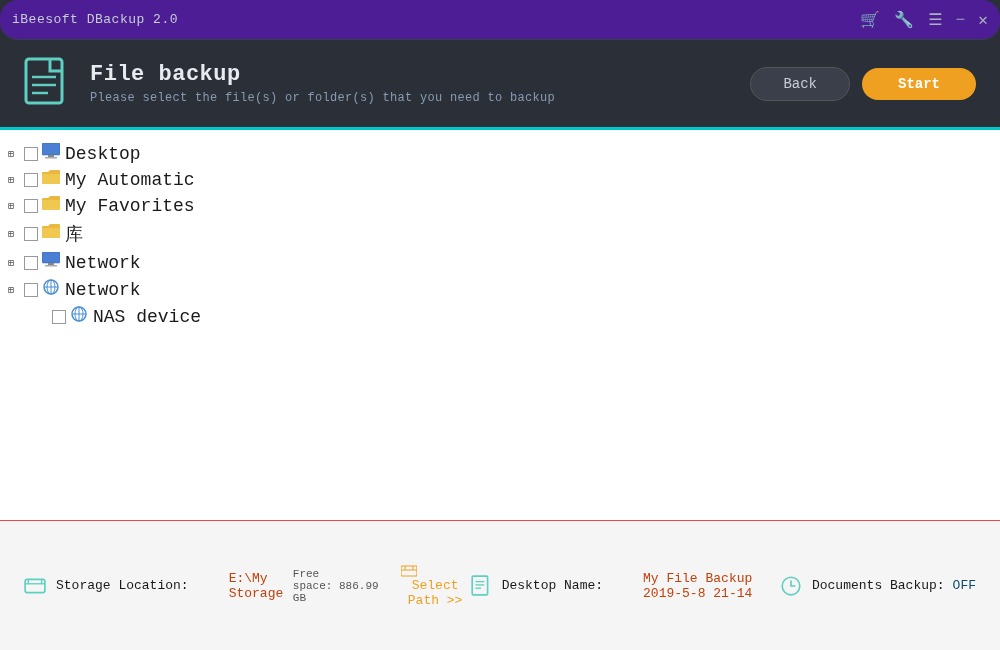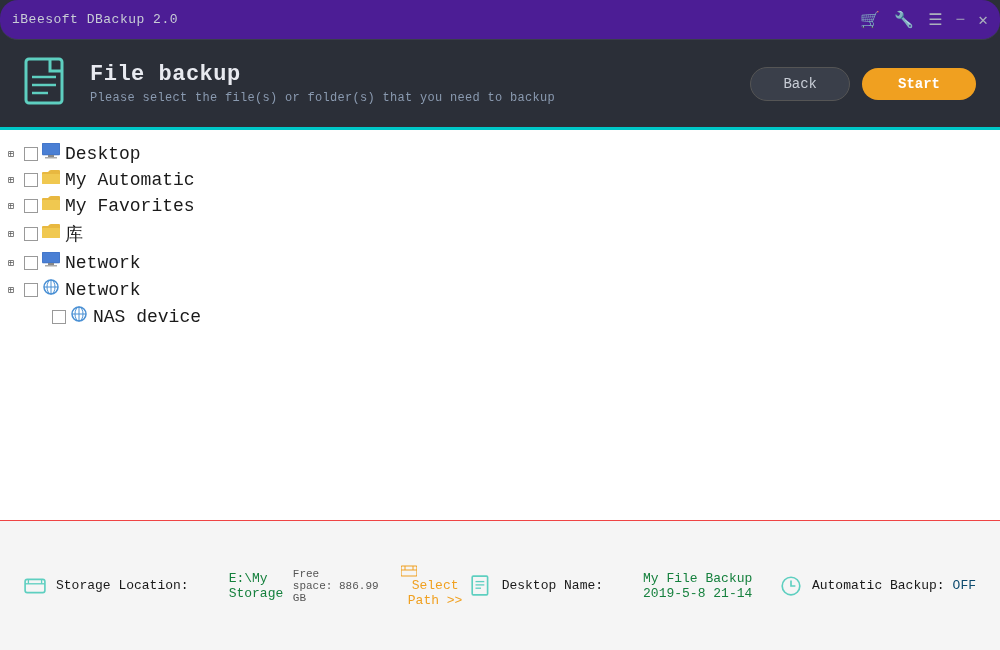--- a/index.html
+++ b/index.html
@@ -160,21 +160,21 @@
       height: 22px;
       margin-right: 10px;
       flex-shrink: 0;
     }
     .footer-label {
       color: #1a1a1a;
       margin-right: 8px;
       white-space: nowrap;
     }
     .footer-value {
-      color: #15803d;
+      color: #c2410c;
       padding-left: 32px;
     }
     .footer-spacer { flex: 1; }
     .footer-free-space {
       color: #555;
       font-size: 11px;
       font-family: 'Courier New', Courier, monospace;
     }
     #select-path-btn {
       background: none;
@@ -358,17 +358,17 @@
     </svg>
     <span class="footer-label">Desktop Name:</span>
     <span class="footer-value">My File Backup  2019-5-8  21-14</span>
   </div>
 
   <div class="footer-row">
     <svg class="footer-row-icon" width="20" height="20" viewBox="0 0 20 20">
       <circle cx="10" cy="10" r="8" fill="none" stroke="#5ecfc0" stroke-width="1.5"></circle>
       <polyline points="10,5 10,10 14,10" fill="none" stroke="#5ecfc0" stroke-width="1.5"></polyline>
     </svg>
-    <span class="footer-label">Automatic Backup:</span>
+    <span class="footer-label">Documents Backup:</span>
     <a class="off-link" href="#">OFF</a>
   </div>
 
 </div>
 
 </body></html>

